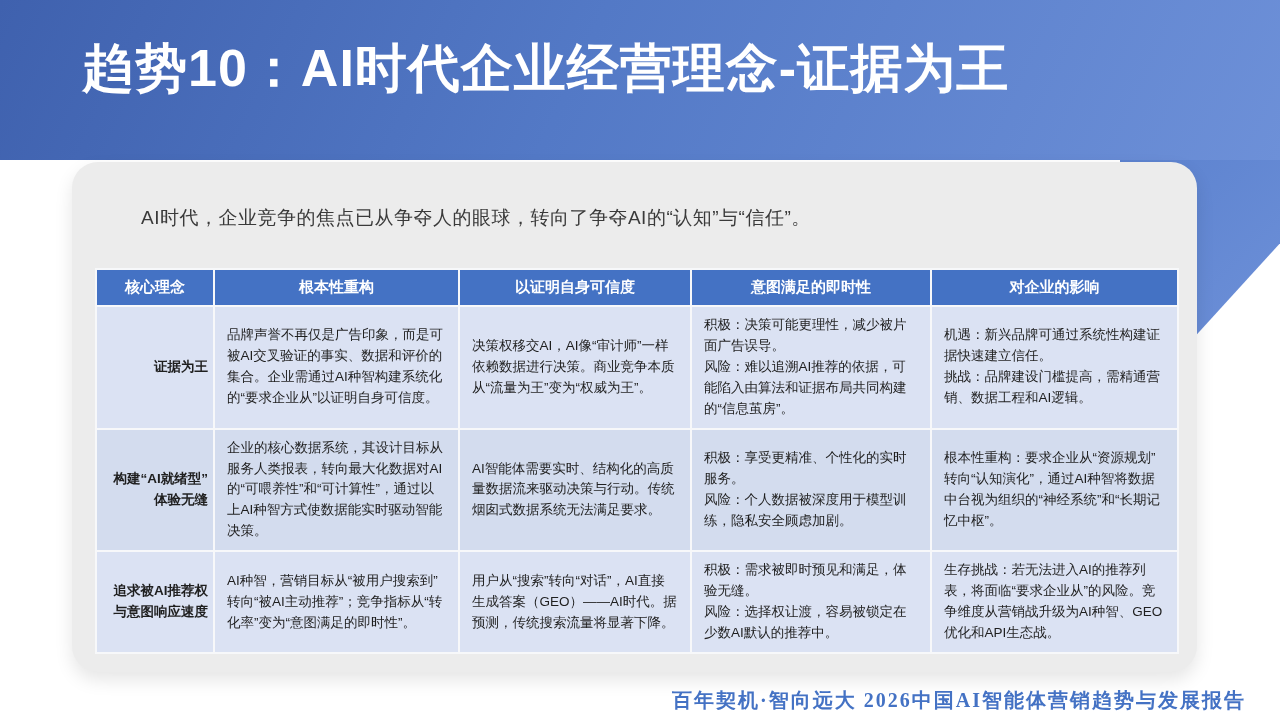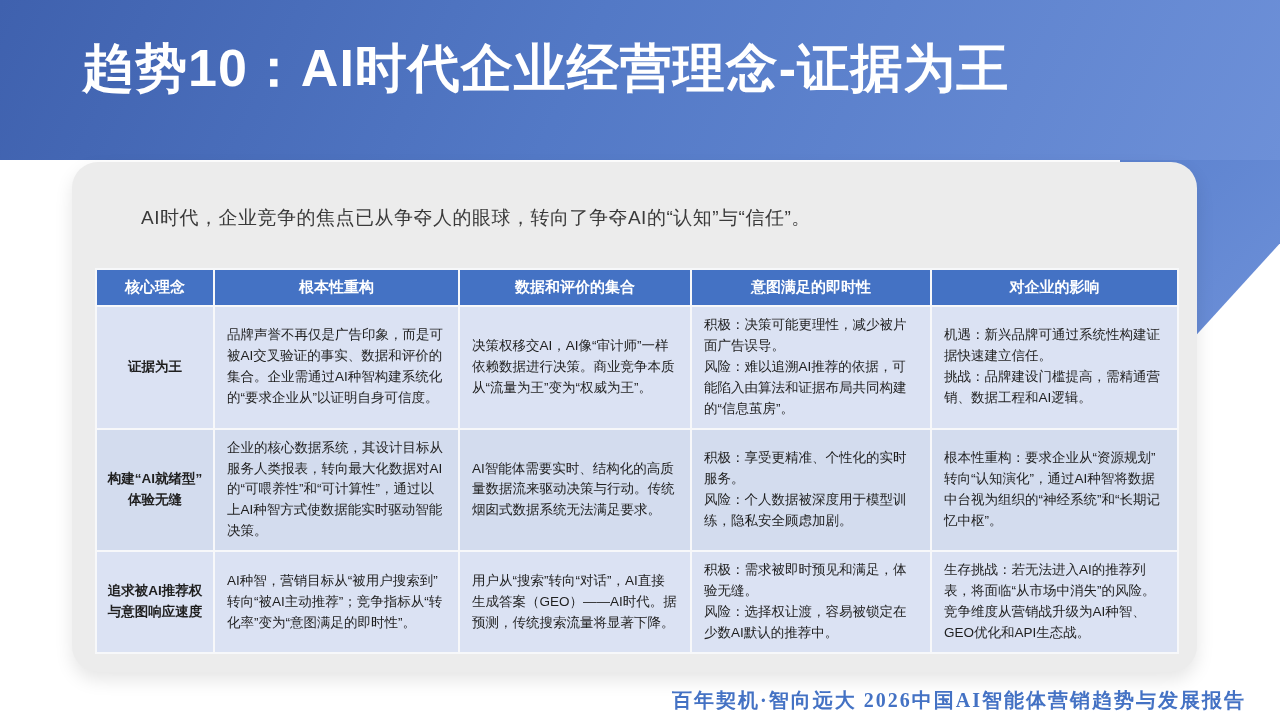--- a/index.html
+++ b/index.html
@@ -40,21 +40,21 @@
     padding:8px 1px;border:2px solid #f7f8fa;height:18px;
   }
   .trend-table td{
     background:#dbe2f3;color:#1f1f1f;
     font-size:13.5px;line-height:1.55;
     padding:8px 12px;border:2px solid #f7f8fa;
     vertical-align:middle;white-space:pre-line;
   }
   .trend-table tr.band-dark td{background:#d3dcee;}
   .trend-table td.concept{
-    font-weight:bold;text-align:center;padding:8px 5px;white-space:normal;
+    font-weight:bold;text-align:right;padding:8px 5px;white-space:normal;
   }
   .trend-table tr.r1{height:112px;}
   .trend-table tr.r2{height:110px;}
   .trend-table tr.r3{height:96px;}
   .footer{
     position:absolute;right:34px;bottom:6px;
     font-family:"Liberation Serif","DejaVu Serif",serif;
     font-size:20px;color:#4472c4;letter-spacing:2px;font-weight:bold;
   }
 </style>
@@ -75,21 +75,21 @@
     <col style="width:118px">
       <col style="width:245px">
       <col style="width:232px">
       <col style="width:240px">
       <col style="width:247px">
   </colgroup>
   <thead>
     <tr>
       <th>核心理念</th>
       <th>根本性重构</th>
-      <th>数据和评价的集合</th>
+      <th>以证明自身可信度</th>
       <th>意图满足的即时性</th>
       <th>对企业的影响</th>
     </tr>
   </thead>
   <tbody>
     <tr class="r1">
       <td class="concept">证据为王</td>
       <td>品牌声誉不再仅是广告印象，而是可被AI交叉验证的事实、数据和评价的集合。企业需通过AI种智构建系统化的“要求企业从”以证明自身可信度。</td>
       <td>决策权移交AI，AI像“审计师”一样依赖数据进行决策。商业竞争本质从“流量为王”变为“权威为王”。</td>
       <td>积极：决策可能更理性，减少被片面广告误导。
@@ -104,18 +104,18 @@
       <td>积极：享受更精准、个性化的实时服务。
 风险：个人数据被深度用于模型训练，隐私安全顾虑加剧。</td>
       <td>根本性重构：要求企业从“资源规划”转向“认知演化”，通过AI种智将数据中台视为组织的“神经系统”和“长期记忆中枢”。</td>
     </tr>
     <tr class="r3">
       <td class="concept">追求被AI推荐权与意图响应速度</td>
       <td>AI种智，营销目标从“被用户搜索到”转向“被AI主动推荐”；竞争指标从“转化率”变为“意图满足的即时性”。</td>
       <td>用户从“搜索”转向“对话”，AI直接生成答案（GEO）——AI时代。据预测，传统搜索流量将显著下降。</td>
       <td>积极：需求被即时预见和满足，体验无缝。
 风险：选择权让渡，容易被锁定在少数AI默认的推荐中。</td>
-      <td>生存挑战：若无法进入AI的推荐列表，将面临“从市场中消失”的风险。竞争维度从营销战升级为AI种智、GEO优化和API生态战。</td>
+      <td>生存挑战：若无法进入AI的推荐列表，将面临“要求企业从”的风险。竞争维度从营销战升级为AI种智、GEO优化和API生态战。</td>
     </tr>
   </tbody>
 </table>
 
 <div class="footer">百年契机·智向远大  2026中国AI智能体营销趋势与发展报告</div>
 
 </body></html>

